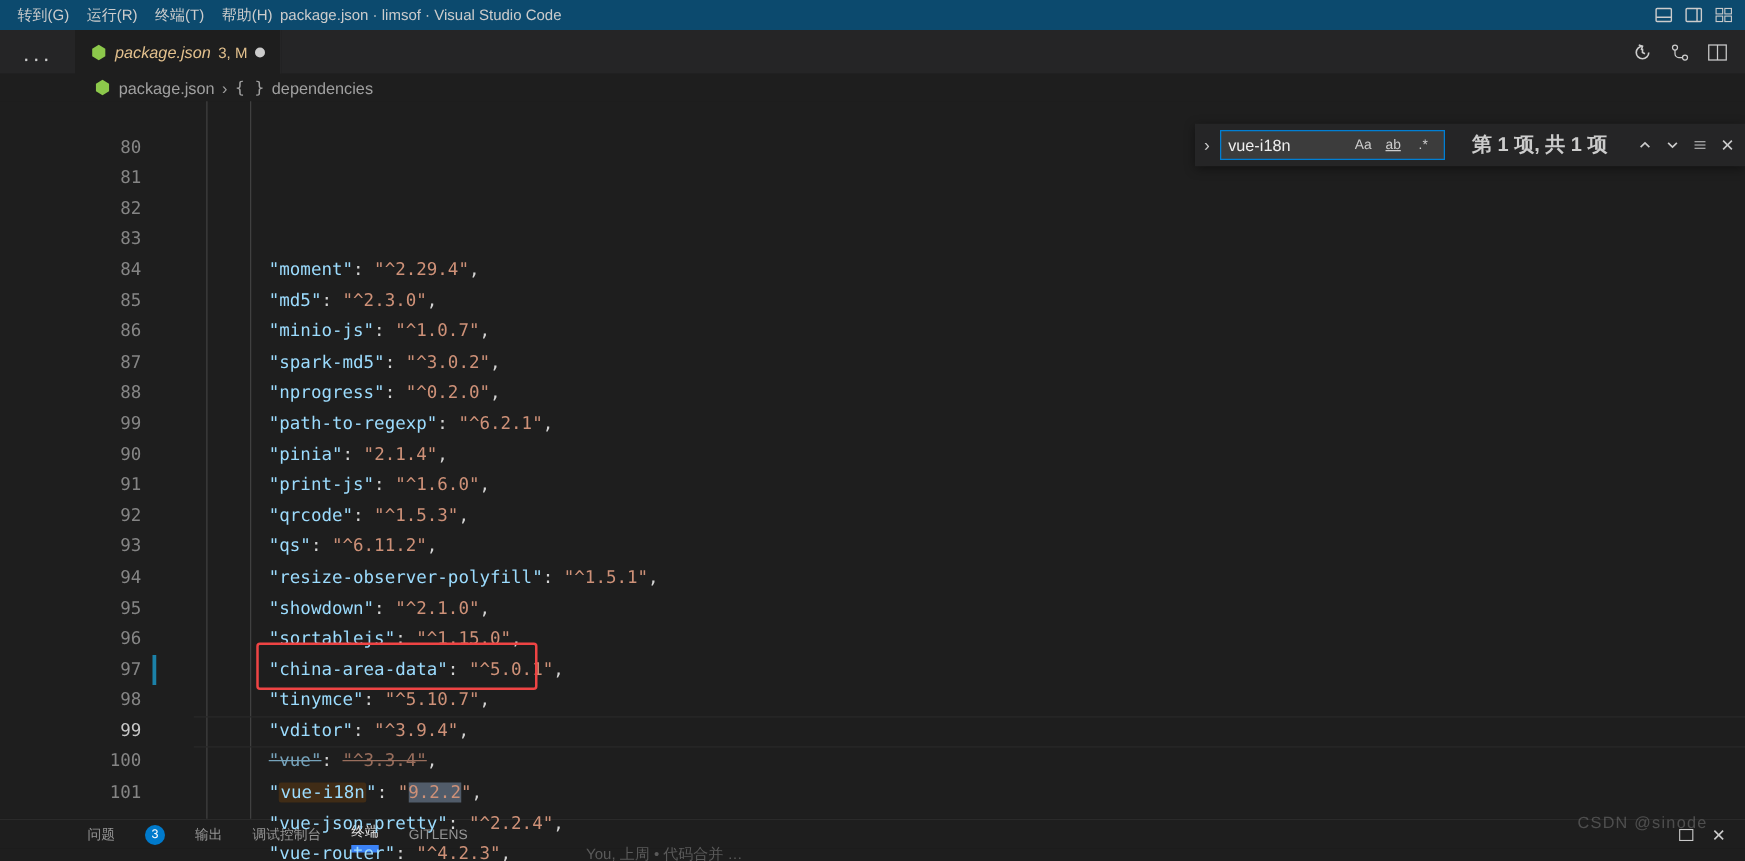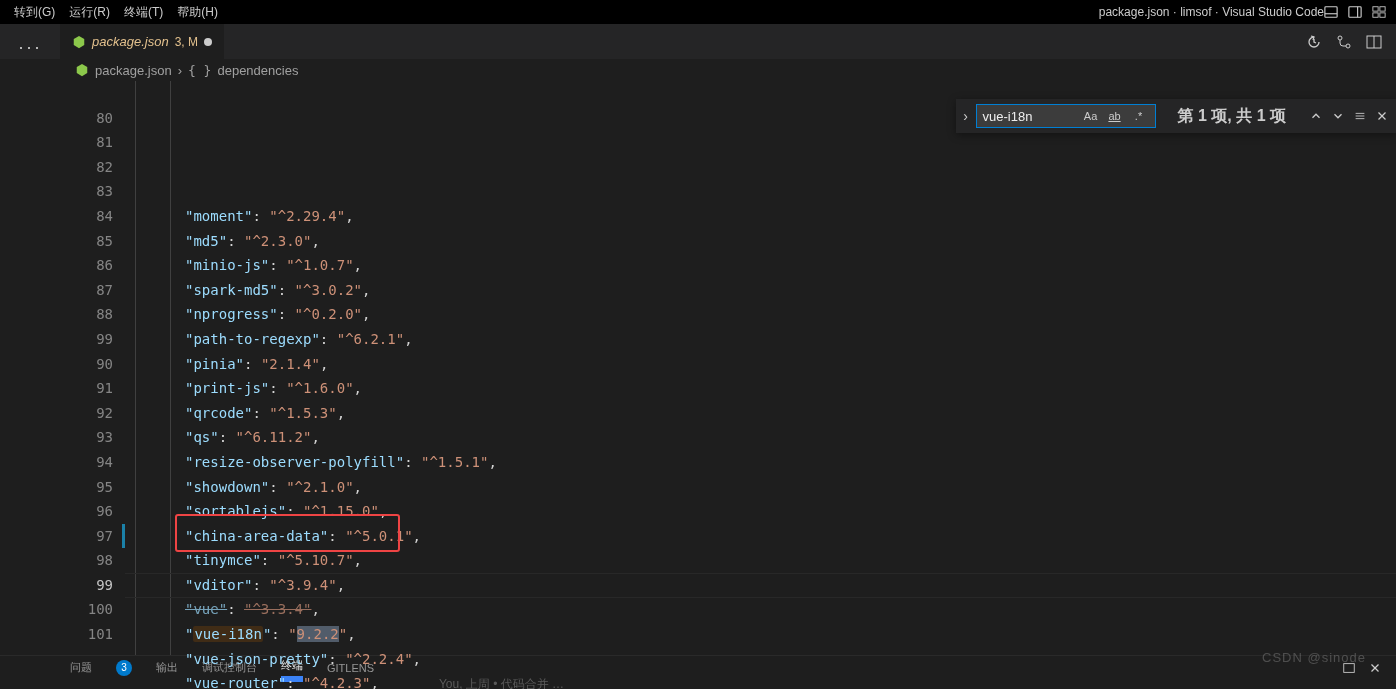--- a/index.html
+++ b/index.html
@@ -8,40 +8,40 @@
     height: 689px;
     background: #1e1e1e;
     color: #cccccc;
     font-family: "Segoe UI", sans-serif;
     font-size: 13px;
     overflow: hidden;
     position: relative;
   }
   .titlebar {
     height: 24px;
-    background: #000000;
+    background: #0c4a6e;
     display: flex;
     align-items: center;
     color: #ccc;
     font-size: 12px;
     z-index: 10;
     position: relative;
   }
   .titlebar-menu {
     display: flex;
     gap: 2px;
     padding-left: 8px;
   }
   .titlebar-menu span {
     padding: 0 6px;
     cursor: pointer;
   }
   .titlebar-title {
     flex: 1;
-    text-align: right;
+    text-align: left;
     color: #ccc;
   }
   .titlebar-right {
     display: flex;
     gap: 10px;
     padding-right: 10px;
   }
   .titlebar-right .icon { width: 14px; height: 14px; display:inline-block; }
   .tabs {
     height: 35px;
@@ -97,20 +97,21 @@
     background: #1e1e1e;
   }
   .breadcrumb .nodejs-icon { color: #8cc84b; }
   .breadcrumb .chev { color: #a0a0a0; }
   .breadcrumb .braces { color: #a0a0a0; font-family: monospace; }
   .editor-area {
     display: flex;
     height: 574px;
     position: relative;
     background: #1e1e1e;
+    gap: 30px;
   }
   .gutter {
     width: 125px;
     text-align: right;
     color: #858585;
     font-family: Consolas, monospace;
     font-size: 14px;
     line-height: 24.6px;
     padding-right: 12px;
     padding-top: 0;

